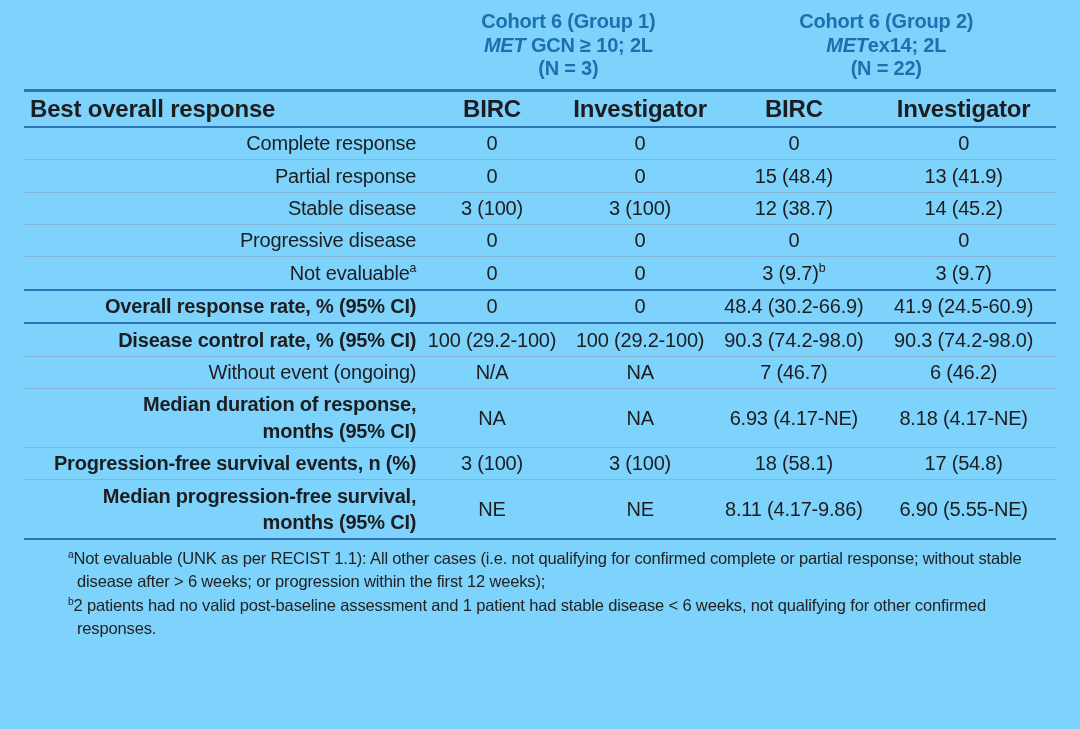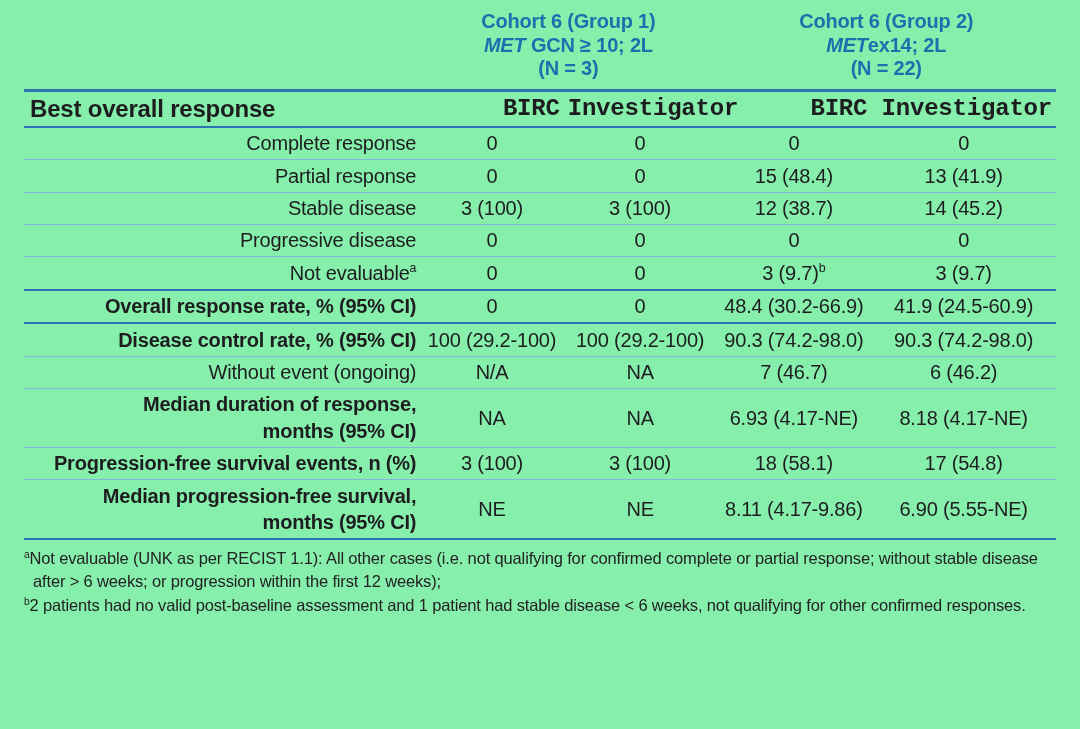--- a/index.html
+++ b/index.html
@@ -11,21 +11,21 @@
   html,body{margin:0;padding:0;background:#ffffff;}
   body{
     font-family:"Liberation Sans","DejaVu Sans",sans-serif;
     color:var(--ink);
     -webkit-font-smoothing:antialiased;
   }
   .page{
     width:1080px;
     height:729px;
     box-sizing:border-box;
-    background:#86efac;
+    background:#7dd3fc;
     padding:6px 24px 10px 24px;
     overflow:hidden;
   }
   table.resp{
     width:100%;
     border-collapse:collapse;
     table-layout:fixed;
   }
   
   tr.cohort-row th, tr.cohort-row td{
@@ -44,42 +44,42 @@
   
   tr.head-row th{
     border-top:3px solid var(--line-strong);
     border-bottom:2px solid var(--line-strong);
     font-size:24px;
     font-weight:bold;
     padding:3px 4px;
     letter-spacing:-0.2px;
   }
   tr.head-row th.corner{ text-align:left; padding-left:6px;}
-  tr.head-row th.colhead{ text-align:right;font-family:Liberation Mono, monospace; }
+  tr.head-row th.colhead{ text-align:center; }
   
   td{
     font-size:20px;
     line-height:1.32;
     padding:2.5px 4px;
     letter-spacing:-0.2px;
     vertical-align:middle;
   }
   td.label-cell{ text-align:right; white-space:pre-line; }
   td.data-cell{ text-align:center; }
   tr.sub-row td.label-cell{ padding-left:16px; }
   tr.bold-row td.label-cell{ font-weight:bold; padding-left:6px; }
   tr.rule-light > td{ border-top:1.5px solid var(--line-light); }
   tr.rule-strong > td{ border-top:2px solid var(--line-strong); }
   tbody tr:first-child > td{ border-top:none; }
   tbody tr:last-child > td{ border-bottom:2.5px solid var(--line-strong); }
   sup{ font-size:0.62em; line-height:0; }
   
   .footnotes{ margin-top:7px; font-size:16.5px; line-height:1.4; letter-spacing:-0.15px; color:#222;}
   .footnote{ margin:0 0 1px 0; }
-  .footnote.hanging{ padding-left:9px; text-indent:-9px; }
+  .footnote.hanging{ padding-left:9px; text-indent:-9px;margin-left:44px; }
 </style>
 </head>
 <body>
 
 <div class="page">
 
   <table class="resp">
     <colgroup>
       <col style="width:38.4%">
       <col style="width:13.9%">

